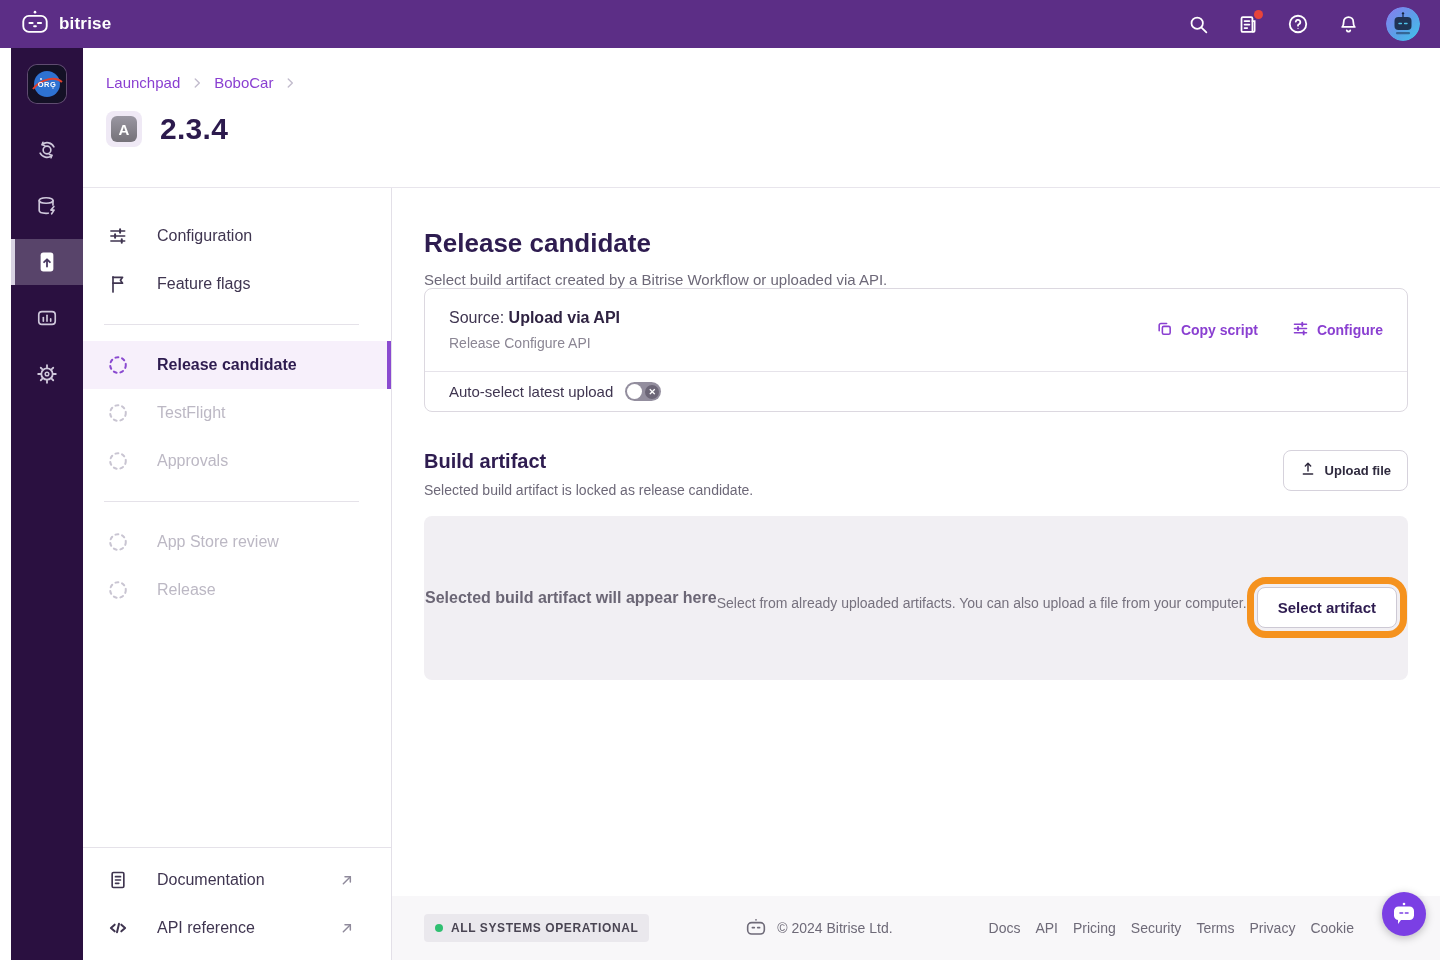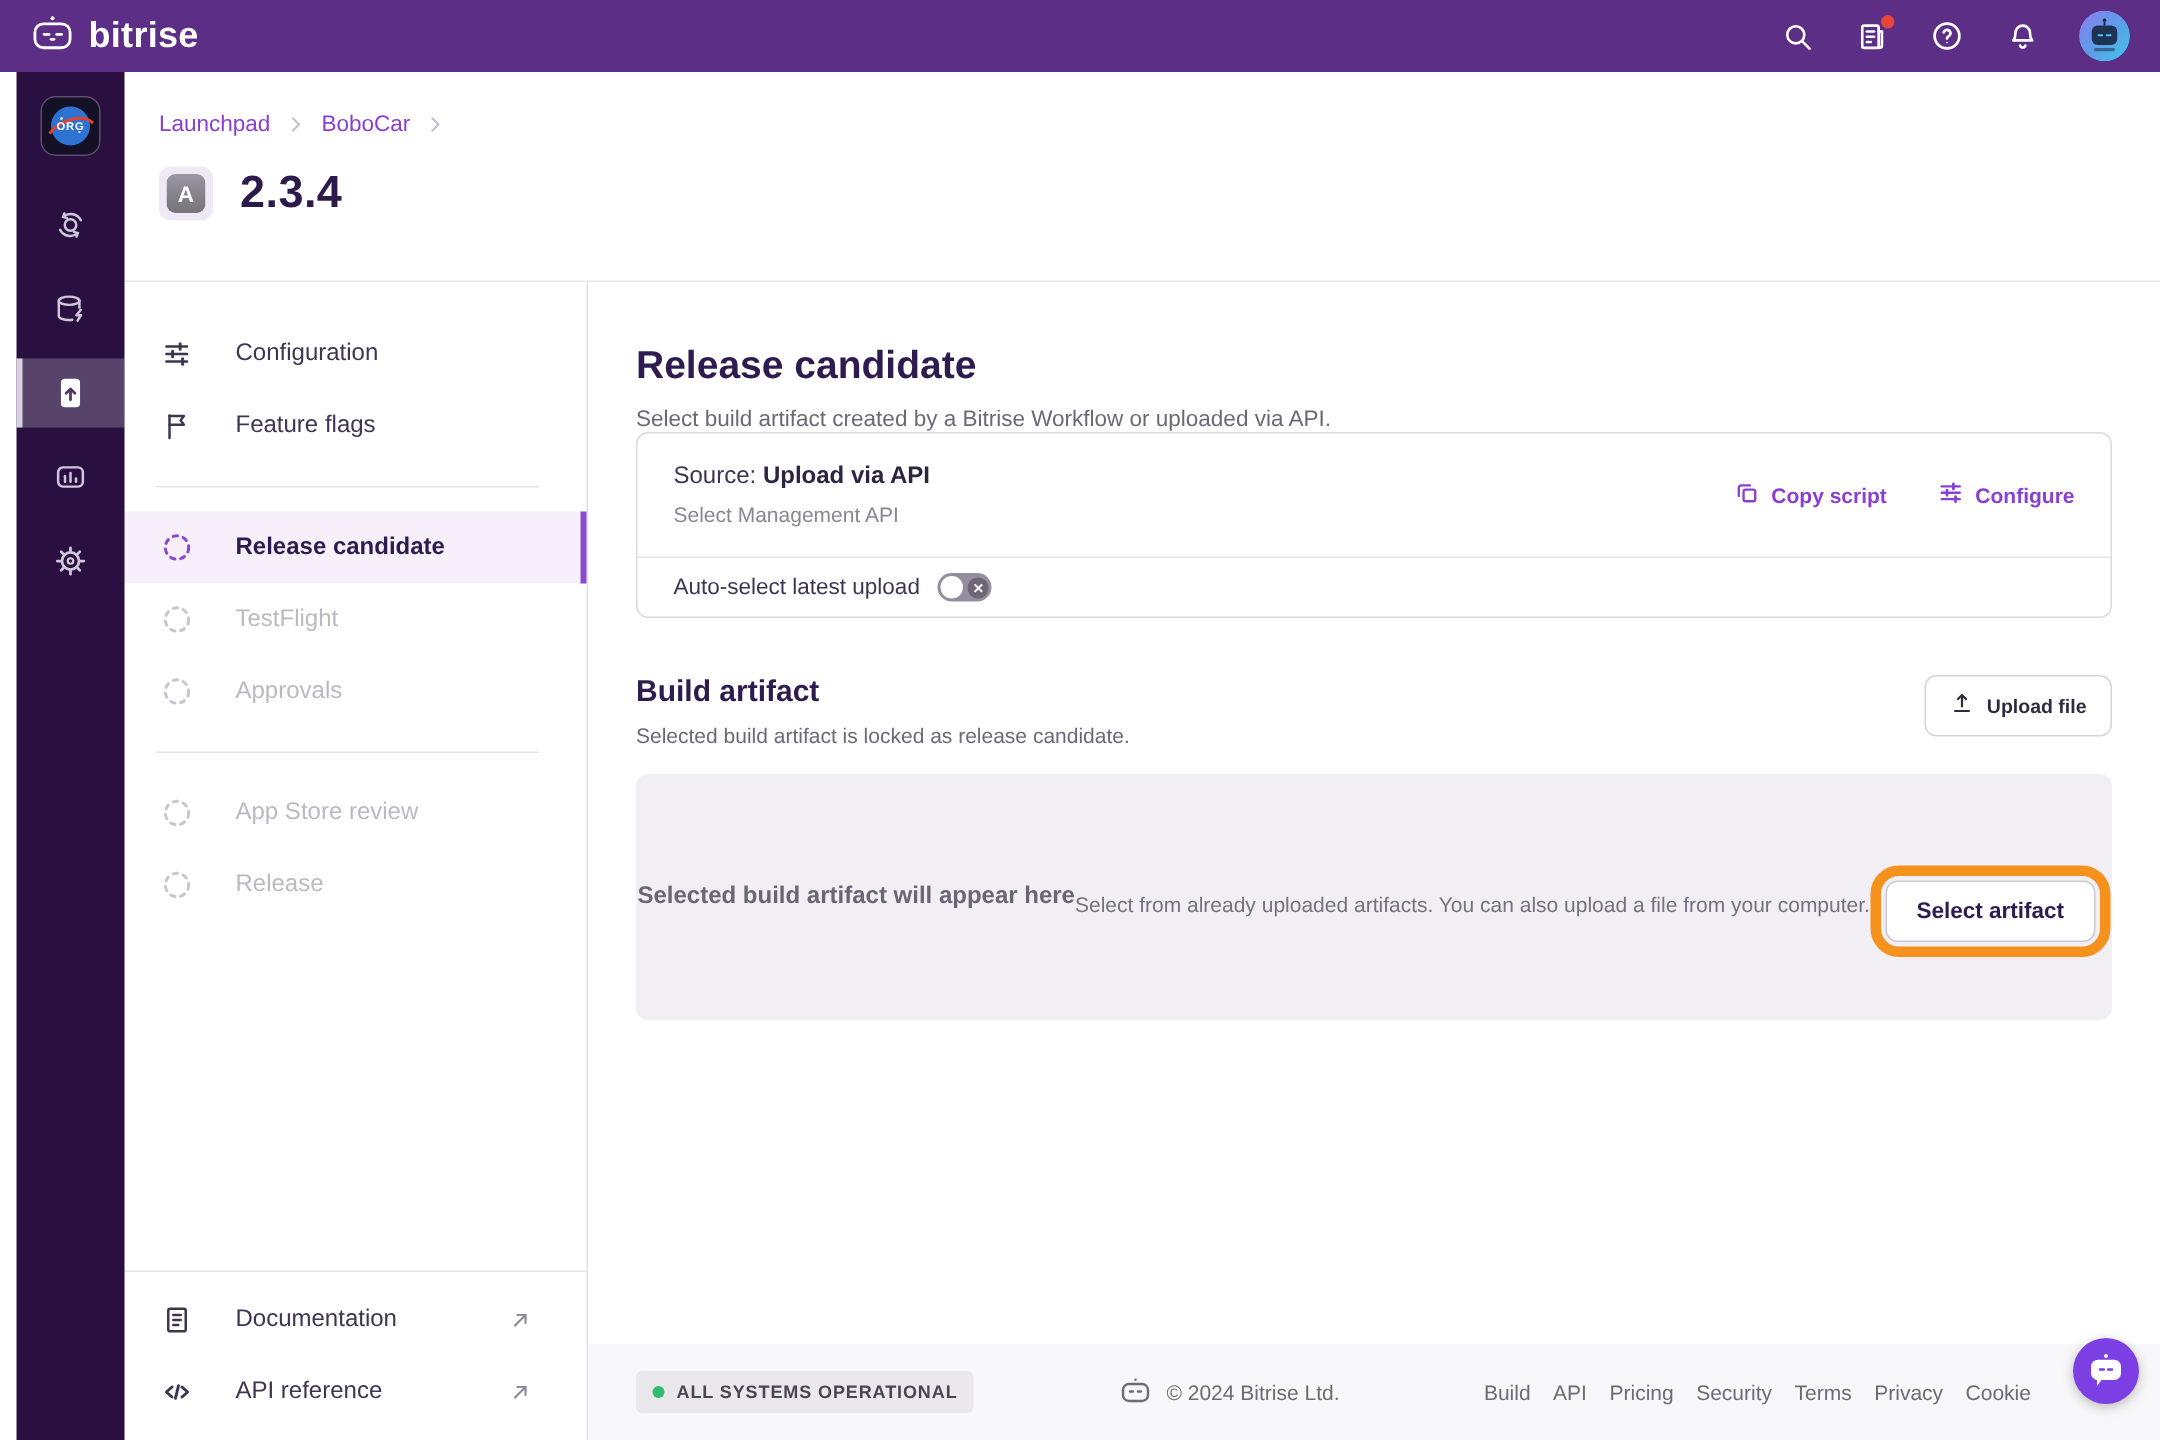--- a/index.html
+++ b/index.html
@@ -2,21 +2,21 @@
 <html><head>
 <meta charset="utf-8">
 <style>
   * { margin:0; padding:0; box-sizing:border-box; }
   html,body { width:1440px; height:960px; font-family:"Liberation Sans", sans-serif; background:#fff; -webkit-font-smoothing:antialiased; }
   .screen { position:relative; width:1440px; height:960px; overflow:hidden; background:#fff; }
 
   
   .topbar { position:absolute; top:0; left:0; right:0; height:48px; background:#5C2E86; display:flex; align-items:center; justify-content:space-between; padding:0 20px; z-index:30; }
   .brand { display:flex; align-items:center; gap:9px; cursor:pointer; }
-  .brand-text { color:#fff; font-size:24px; font-weight:700; letter-spacing:.2px; }
+  .brand-text { color:#fff; font-size:17px; font-weight:700; letter-spacing:.2px; }
   .topbar-actions { display:flex; align-items:center; gap:26px; }
   .tb-btn { position:relative; background:none; border:none; width:24px; height:24px; display:flex; align-items:center; justify-content:center; color:#fff; cursor:pointer; }
   .tb-btn svg { display:block; }
   .red-dot { position:absolute; top:-2px; right:-3px; width:9px; height:9px; background:#e8443a; border-radius:50%; }
   .avatar { width:34px; height:34px; border-radius:50%; overflow:hidden; border:none; padding:0; cursor:pointer; background:transparent; }
 
   
   .rail { position:absolute; top:48px; left:11px; bottom:0; width:72px; background:#2A1040; display:flex; flex-direction:column; align-items:center; z-index:20; }
   .org-avatar { width:38px; height:38px; margin:17px 0 24px; border-radius:9px; overflow:hidden; border:none; padding:0; background:#141126; cursor:pointer; box-shadow:0 0 0 1px rgba(255,255,255,.25); }
   .rail-item { position:relative; width:72px; height:46px; margin-bottom:10px; background:none; border:none; display:flex; align-items:center; justify-content:center; color:#cfc8db; cursor:pointer; }
@@ -354,21 +354,21 @@
           <h2 class="page-title">Release candidate</h2>
           <p class="page-subtitle">Select build artifact created by a Bitrise Workflow or uploaded via API.</p>
 
           <section class="source-card">
             <div class="sc-row1">
               <div>
                 <div class="source-line">
                   <span>Source:</span>
                   <b>Upload via API</b>
                 </div>
-                <div class="source-desc">Select Management API</div>
+                <div class="source-desc">Release Configure API</div>
               </div>
               <div class="sc-actions">
                 <button class="link-btn">
                   <span>
                     <svg width="17" height="17" viewBox="0 0 24 24" fill="none" stroke="currentColor" stroke-width="2.2" stroke-linecap="round" stroke-linejoin="round">
                       <rect x="9" y="9" width="11" height="11" rx="2"></rect>
                       <path d="M15 5H7a2.5 2.5 0 0 0-2.5 2.5V15"></path>
                     </svg>
                   </span>
                   <span>Copy script</span>
@@ -429,21 +429,21 @@
               <svg width="22" height="18" viewBox="0 0 32 27" fill="none" stroke="#6e6a78" stroke-width="2.4" stroke-linecap="round">
                 <circle cx="16" cy="2.8" r="1.3" fill="#6e6a78" stroke="none"></circle>
                 <rect x="3.5" y="7" width="25" height="17" rx="6"></rect>
                 <path d="M10.5 14.5h3"></path>
                   <path d="M18.5 14.5h3"></path>
               </svg>
             </span>
             <span>© 2024 Bitrise Ltd.</span>
           </div>
           <nav class="footer-links">
-            <a>Build</a>
+            <a>Docs</a>
             <a>API</a>
             <a>Pricing</a>
             <a>Security</a>
             <a>Terms</a>
             <a>Privacy</a>
             <a>Cookie</a>
           </nav>
         </footer>
       </main>
     </div>

